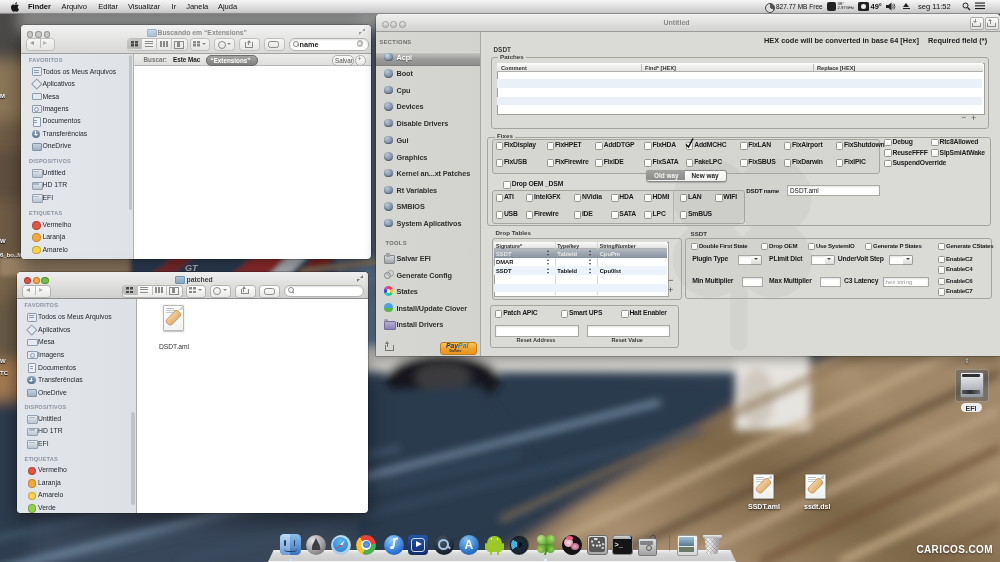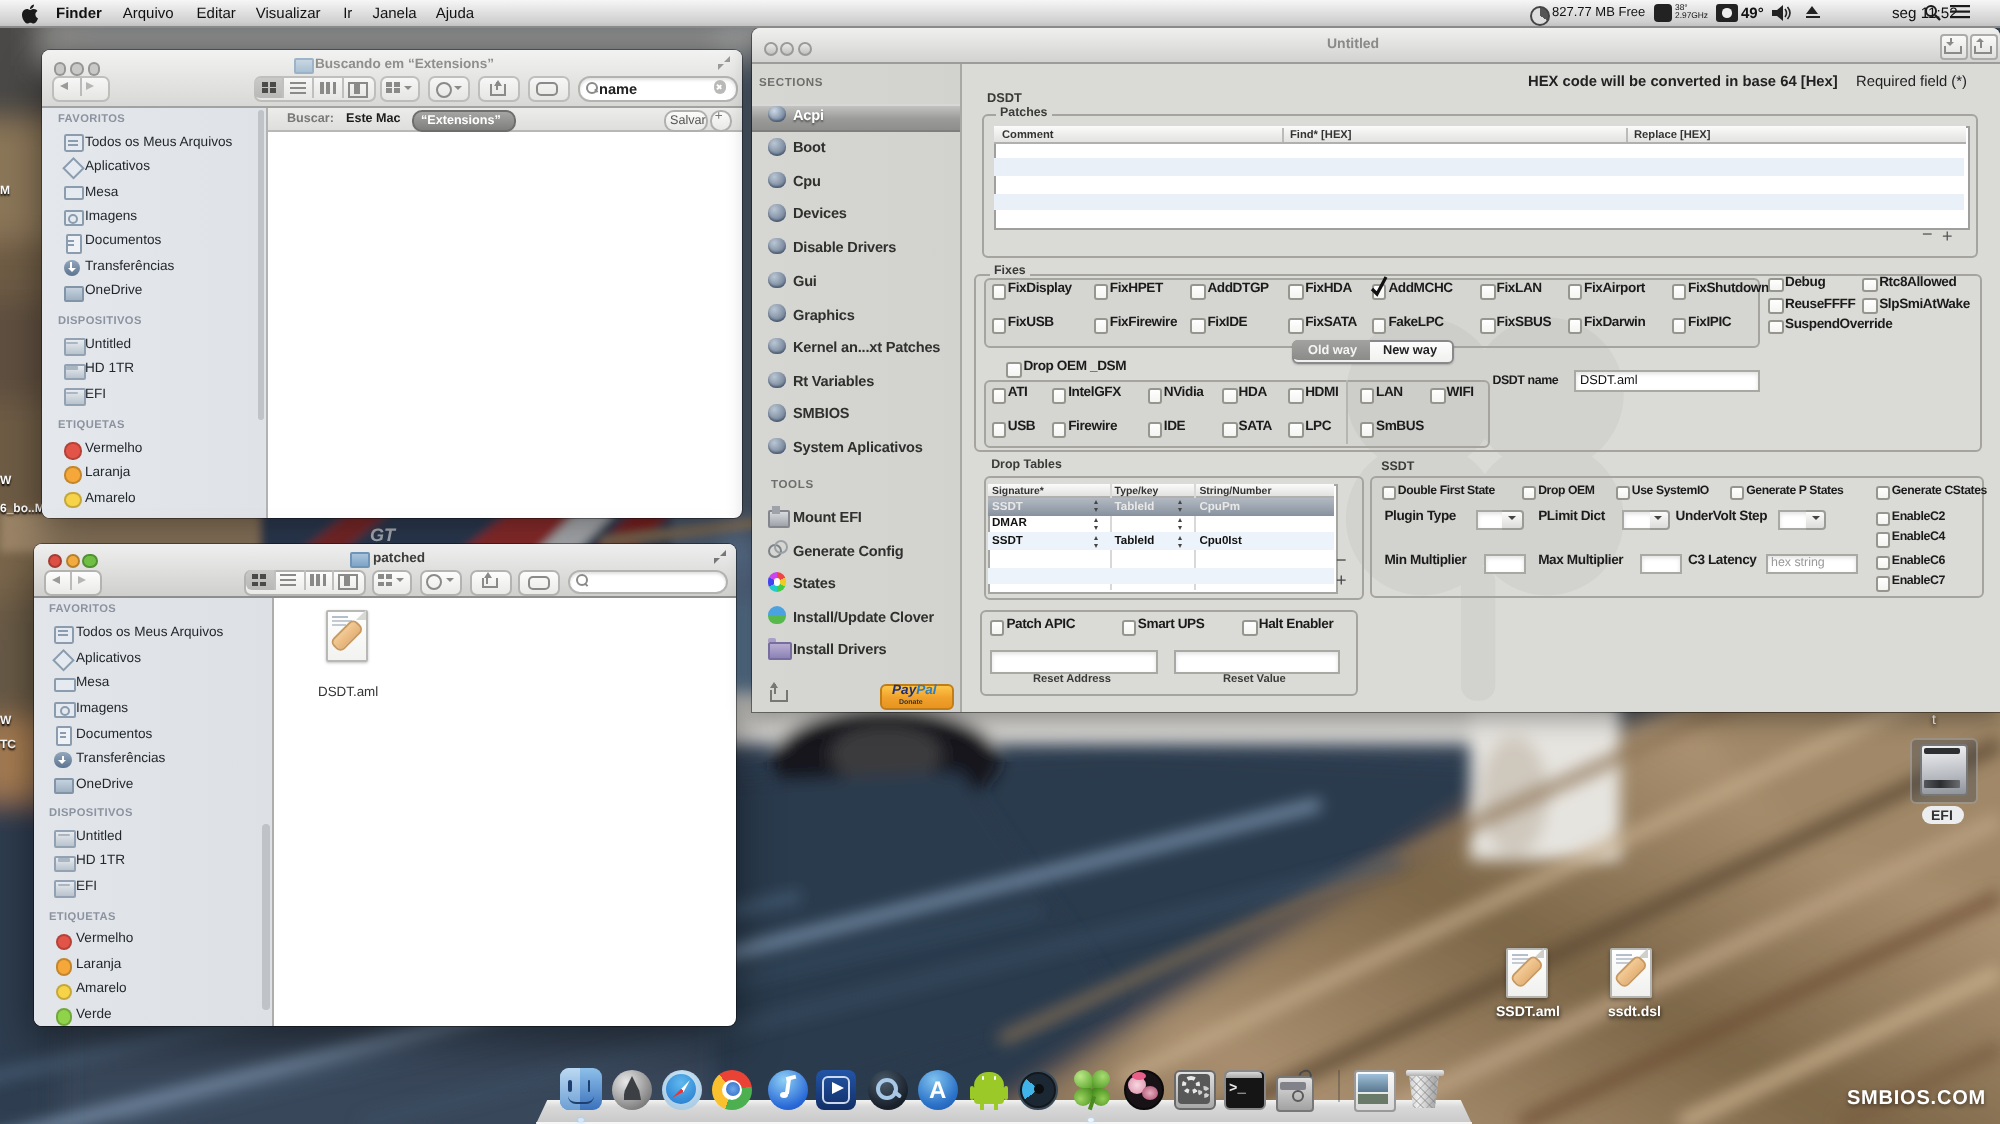--- a/index.html
+++ b/index.html
@@ -117,21 +117,21 @@
     <div class="abs" style="left:808px;top:477px;width:8px;height:1px;background:#b6beca"></div>
     <div class="abs" style="left:808px;top:479px;width:10px;height:1px;background:#c3cad4"></div>
     <div class="abs" style="left:808px;top:481px;width:7px;height:1px;background:#c3cad4"></div>
     <div class="abs" style="left:806.5px;top:482px;width:14.5px;height:6px;background:linear-gradient(#f2cb97,#e6b276);border:0.5px solid #c99a60;border-radius:3px;transform:rotate(-45deg)"></div>
     <div class="abs" style="left:804px;top:503px;font-size:7px;font-weight:bold;color:#fff;text-shadow:0 1px 2px rgba(0,0,0,0.9)">ssdt.dsl</div>
 <div class="abs" style="left:0;top:93px;font-size:6px;font-weight:bold;color:#fff;text-shadow:0 1px 1px #000">M</div>
 <div class="abs" style="left:0;top:238px;font-size:6px;font-weight:bold;color:#fff;text-shadow:0 1px 1px #000">W</div>
 <div class="abs" style="left:0;top:252px;font-size:6px;font-weight:bold;color:#fff;text-shadow:0 1px 1px #000">6_bo..MapA</div>
 <div class="abs" style="left:0;top:358px;font-size:6px;font-weight:bold;color:#fff;text-shadow:0 1px 1px #000">W</div>
 <div class="abs" style="left:0;top:370px;font-size:6px;font-weight:bold;color:#fff;text-shadow:0 1px 1px #000">TC</div>
-<div class="abs" style="right:7px;top:544px;font-size:10px;font-weight:bold;color:#fff;letter-spacing:0.4px;text-shadow:0 1px 2px rgba(0,0,0,0.5)">SMBIOS.COM</div>
+<div class="abs" style="right:7px;top:544px;font-size:10px;font-weight:bold;color:#fff;letter-spacing:0.4px;text-shadow:0 1px 2px rgba(0,0,0,0.5)">CARICOS.COM</div>
 <div class="abs" style="left:21px;top:25px;width:350px;height:234px;border-radius:4px;background:#fff;box-shadow:0 7px 20px rgba(0,0,0,0.45),0 0 0 0.5px rgba(0,0,0,0.35)"></div>
     <div class="abs" style="left:21px;top:25px;width:350px;height:28px;border-radius:4px 4px 0 0;background:linear-gradient(#f2f2f2,#d8d8d6);border-bottom:1px solid #a2a2a0"></div>
     <div class="abs" style="left:26.5px;top:31px;width:4.6px;height:4.6px;border-radius:50%;background:#c9c9c7;border:0.5px solid rgba(0,0,0,0.25)"></div>
     <div class="abs" style="left:35.2px;top:31px;width:4.6px;height:4.6px;border-radius:50%;background:#c9c9c7;border:0.5px solid rgba(0,0,0,0.25)"></div>
     <div class="abs" style="left:43.9px;top:31px;width:4.6px;height:4.6px;border-radius:50%;background:#c9c9c7;border:0.5px solid rgba(0,0,0,0.25)"></div>
     <div class="abs" style="left:147px;top:28.5px;width:8px;height:6.5px;background:linear-gradient(#b9cede,#8fb0cc);border-radius:1px;border:0.5px solid #7d9cba;opacity:0.7"></div>
     <div class="abs" style="left:157.5px;top:28.5px;font-size:6.8px;font-weight:bold;color:#8e8e8c">Buscando em “Extensions”</div>
     <div class="abs" style="left:362px;top:28px;width:0;height:0;border-left:3px solid transparent;border-bottom:3px solid #9a9a98"></div>
     <div class="abs" style="left:359px;top:32px;width:0;height:0;border-right:3px solid transparent;border-top:3px solid #9a9a98"></div>
     <div class="tbtn" style="left:26px;top:38px;width:27px;opacity:0.75"></div>
@@ -355,41 +355,41 @@
     <div class="sbitem" style="left:396.5px;top:169.1px;color:#30302e;">Kernel an...xt Patches</div>
     <div class="abs" style="left:384px;top:185.5px;width:8.5px;height:8.5px;border-radius:50%;background:radial-gradient(circle at 35% 30%,#b9c6d4,#5a6a82);box-shadow:inset 0 -1px 1px rgba(40,55,75,0.5)"></div>
     <div class="sbitem" style="left:396.5px;top:185.7px;color:#30302e;">Rt Variables</div>
     <div class="abs" style="left:384px;top:202.1px;width:8.5px;height:8.5px;border-radius:50%;background:radial-gradient(circle at 35% 30%,#b9c6d4,#5a6a82);box-shadow:inset 0 -1px 1px rgba(40,55,75,0.5)"></div>
     <div class="sbitem" style="left:396.5px;top:202.29999999999998px;color:#30302e;">SMBIOS</div>
     <div class="abs" style="left:384px;top:218.8px;width:8.5px;height:8.5px;border-radius:50%;background:radial-gradient(circle at 35% 30%,#b9c6d4,#5a6a82);box-shadow:inset 0 -1px 1px rgba(40,55,75,0.5)"></div>
     <div class="sbitem" style="left:396.5px;top:219.0px;color:#30302e;">System Aplicativos</div>
     <div class="abs" style="left:385.5px;top:240px;font-size:5.8px;font-weight:bold;color:#6e6e6c;letter-spacing:0.3px">TOOLS</div>
     <div class="abs" style="left:383.5px;top:255px;width:9px;height:7px;background:linear-gradient(#d8dade,#9fa3a9);border:0.5px solid #83878d;border-radius:1px"></div>
     <div class="abs" style="left:385.5px;top:252.5px;width:4.5px;height:4px;background:#9fa3a9"></div>
-    <div class="sbitem" style="left:396.5px;top:253.7px">Mount EFI</div>
+    <div class="sbitem" style="left:396.5px;top:253.7px">Salvar EFI</div>
     <div class="abs" style="left:383.5px;top:272.3px;width:5px;height:5px;border-radius:50%;border:1.4px solid #7d8288"></div>
     <div class="abs" style="left:387.3px;top:269.8px;width:5px;height:5px;border-radius:50%;border:1.4px solid #9aa0a6"></div>
     <div class="sbitem" style="left:396.5px;top:270.5px">Generate Config</div>
     <div class="abs" style="left:383.5px;top:286.3px;width:9.5px;height:9.5px;border-radius:50%;background:conic-gradient(#e44 0 60deg,#ec2 60deg 120deg,#4c4 120deg 180deg,#2cc 180deg 240deg,#44e 240deg 300deg,#c4e 300deg 360deg)"></div>
     <div class="abs" style="left:386.5px;top:289.3px;width:3.5px;height:3.5px;border-radius:50%;background:#fff"></div>
     <div class="sbitem" style="left:396.5px;top:287.0px">States</div>
     <div class="abs" style="left:383.5px;top:303.0px;width:9px;height:4.5px;border-radius:4.5px 4.5px 0 0;background:#4aa3e0"></div>
     <div class="abs" style="left:383.5px;top:307.5px;width:9px;height:4.5px;border-radius:0 0 4.5px 4.5px;background:#57b94c"></div>
     <div class="sbitem" style="left:396.5px;top:303.7px">Install/Update Clover</div>
     <div class="abs" style="left:383.5px;top:320.6px;width:10px;height:7px;background:linear-gradient(#b8aed2,#8d82b5);border:0.5px solid #776d9e;border-radius:1px"></div>
     <div class="abs" style="left:383.5px;top:319.1px;width:4px;height:2px;background:#a99fc8;border-radius:1px 1px 0 0"></div>
     <div class="sbitem" style="left:396.5px;top:320.3px">Install Drivers</div>
     <div class="abs" style="left:384.5px;top:345px;width:7px;height:5px;border:1px solid #777775;border-top:none"></div>
     <div class="abs" style="left:386.8px;top:341.5px;width:1.1px;height:5px;background:#777775"></div>
     <div class="abs" style="left:385.2px;top:341px;width:0;height:0;border-left:2.5px solid transparent;border-right:2.5px solid transparent;border-bottom:3px solid #777775"></div>
     <div class="abs" style="left:440px;top:341.5px;width:35px;height:11px;border-radius:3px;background:linear-gradient(#fcc648,#f0a02c 55%,#e89420);border:0.5px solid #c07d18"></div>
     <div class="abs" style="left:446px;top:342.3px;font-size:6.8px;font-weight:bold;font-style:italic;color:#20317a">Pay<span style="color:#2e7fc2">Pal</span></div>
     <div class="abs" style="left:449.5px;top:348.6px;font-size:3.5px;font-weight:bold;color:#333">Donate</div>
     <div class="abs" style="left:764px;top:36px;font-size:7.4px;font-weight:bold;color:#222">HEX code will be converted in base 64 [Hex]</div>
-    <div class="abs" style="left:928px;top:36px;font-size:7.4px;font-weight:normal;color:#222">Required field (*)</div>
+    <div class="abs" style="left:928px;top:36px;font-size:7.4px;font-weight:bold;color:#222">Required field (*)</div>
     <div class="sl" style="left:493.5px;top:46px;font-size:6.4px">DSDT</div>
     <div class="gb" style="left:491px;top:56.5px;width:496px;height:70px"></div>
     <div class="sl" style="left:498px;top:52.5px;background:#dadad7;padding:0 2px">Patches</div>
     <div class="abs" style="left:496.5px;top:63px;width:486px;height:50px;background:#fff;border:0.5px solid #9f9f9d"></div>
     <div class="abs" style="left:496.5px;top:63px;width:486px;height:7.5px;background:linear-gradient(#fbfbfb,#e2e2e0);border-bottom:0.5px solid #b0b0ae"></div>
     <div class="abs" style="left:501px;top:64.5px;font-size:5.6px;font-weight:bold;color:#333">Comment</div>
     <div class="abs" style="left:645px;top:64.5px;font-size:5.6px;font-weight:bold;color:#333">Find* [HEX]</div>
     <div class="abs" style="left:817px;top:64.5px;font-size:5.6px;font-weight:bold;color:#333">Replace [HEX]</div>
     <div class="abs" style="left:641px;top:63.5px;width:0.8px;height:7px;background:#bbb"></div>
     <div class="abs" style="left:813px;top:63.5px;width:0.8px;height:7px;background:#bbb"></div>
@@ -697,21 +697,21 @@
     <div class="abs" style="left:837.5px;top:2px;font-size:4.2px;color:#111;line-height:4.2px">38°<br>2.97GHz</div>
     <div class="abs" style="left:858px;top:2px;width:11px;height:8.5px;border-radius:1.5px;background:#222"></div>
     <div class="abs" style="left:861px;top:4px;width:5px;height:4.5px;border-radius:50%;background:#eee"></div>
     <div class="abs" style="left:870.5px;top:2px;font-size:7.5px;font-weight:bold;color:#111">49°</div>
     <svg class="abs" style="left:886px;top:2px" width="10" height="9" viewBox="0 0 20 18">
 <polygon points="0,6 5,6 11,1 11,17 5,12 0,12" fill="#222"></polygon>
 <path d="M13 5 q3 4 0 8 M15.5 3 q5 6 0 12" stroke="#222" stroke-width="1.6" fill="none"></path>
     </svg>
     <div class="abs" style="left:903px;top:2.5px;width:0;height:0;border-left:3.5px solid transparent;border-right:3.5px solid transparent;border-bottom:4px solid #222"></div>
     <div class="abs" style="left:903px;top:7.8px;width:7px;height:1.6px;background:#222"></div>
-    <div class="abs" style="left:946px;top:2.4px;font-size:7.6px;color:#111">seg 11:52</div>
+    <div class="abs" style="left:918px;top:2.4px;font-size:7.6px;color:#111">seg 11:52</div>
     <svg class="abs" style="left:962px;top:1.5px" width="9" height="9" viewBox="0 0 18 18">
 <circle cx="7" cy="7" r="5" stroke="#1a1a1a" stroke-width="2" fill="none"></circle>
 <line x1="11" y1="11" x2="16" y2="16" stroke="#1a1a1a" stroke-width="2.4"></line>
     </svg>
     <svg class="abs" style="left:975px;top:2px" width="10" height="8" viewBox="0 0 20 16">
 <g fill="#1a1a1a">
         <rect x="0" y="1" width="20" height="2.2"></rect>
         <rect x="0" y="6.5" width="20" height="2.2"></rect>
         <rect x="0" y="12" width="20" height="2.2"></rect>
       </g>

